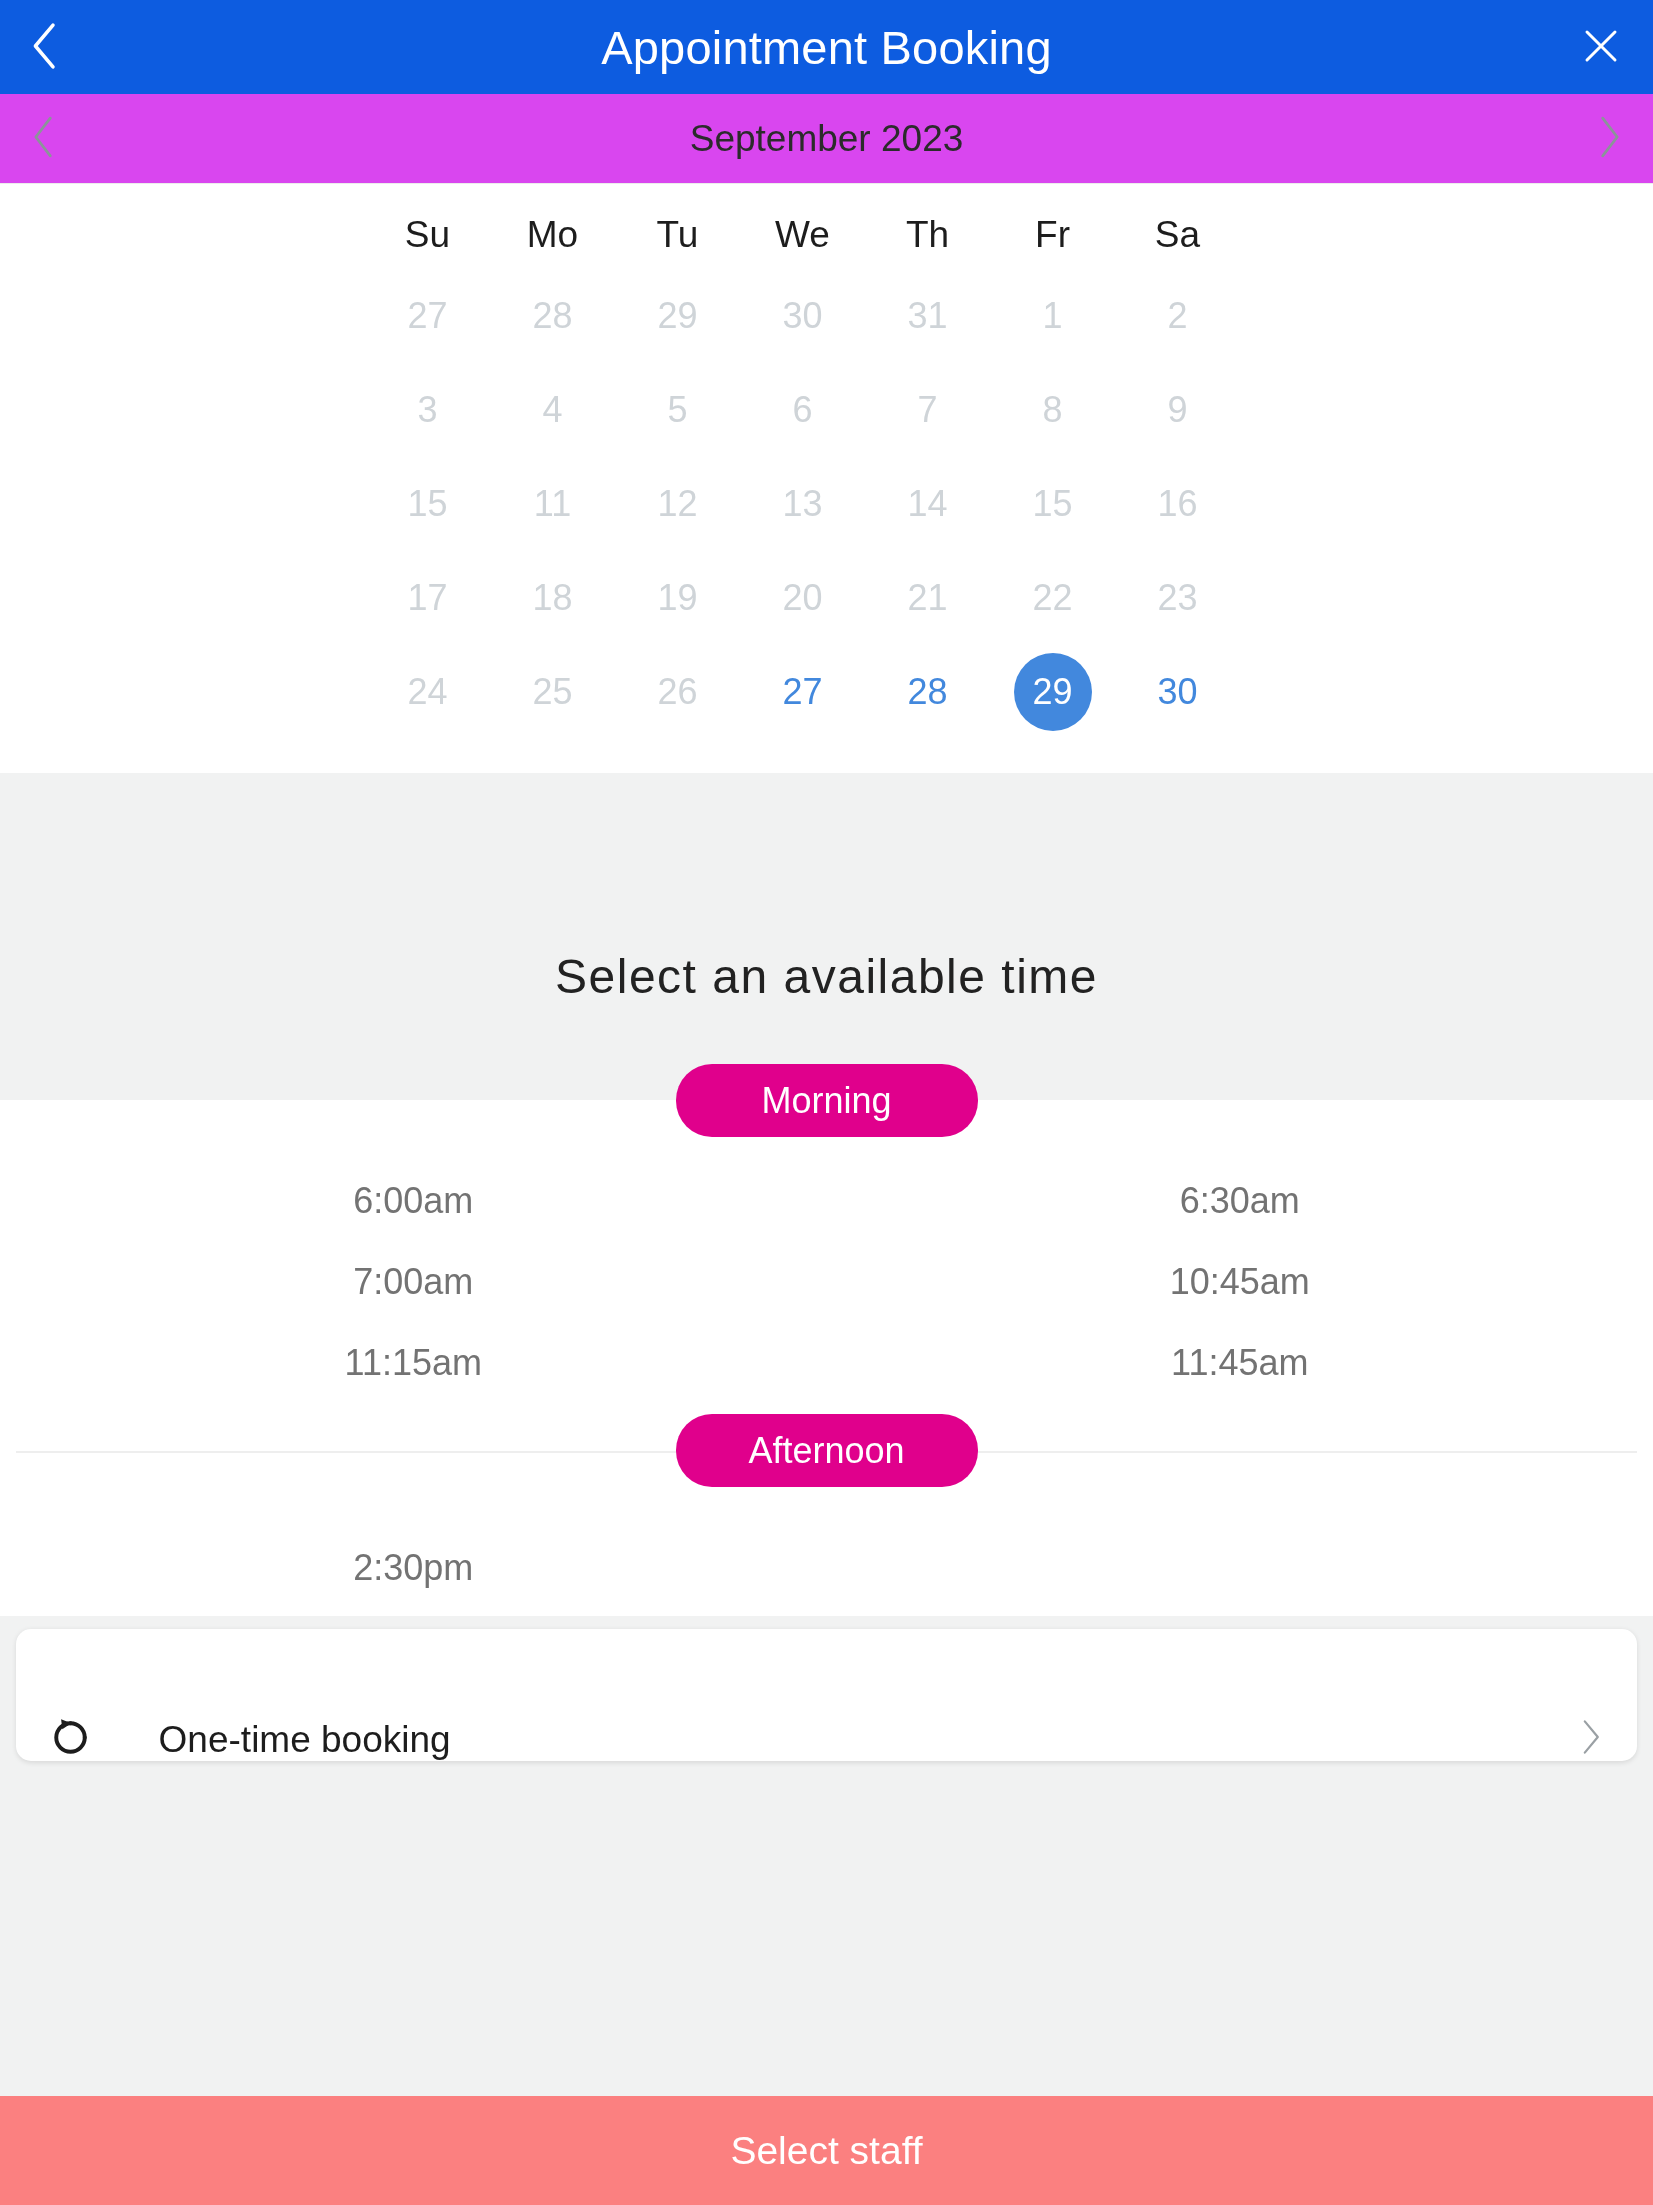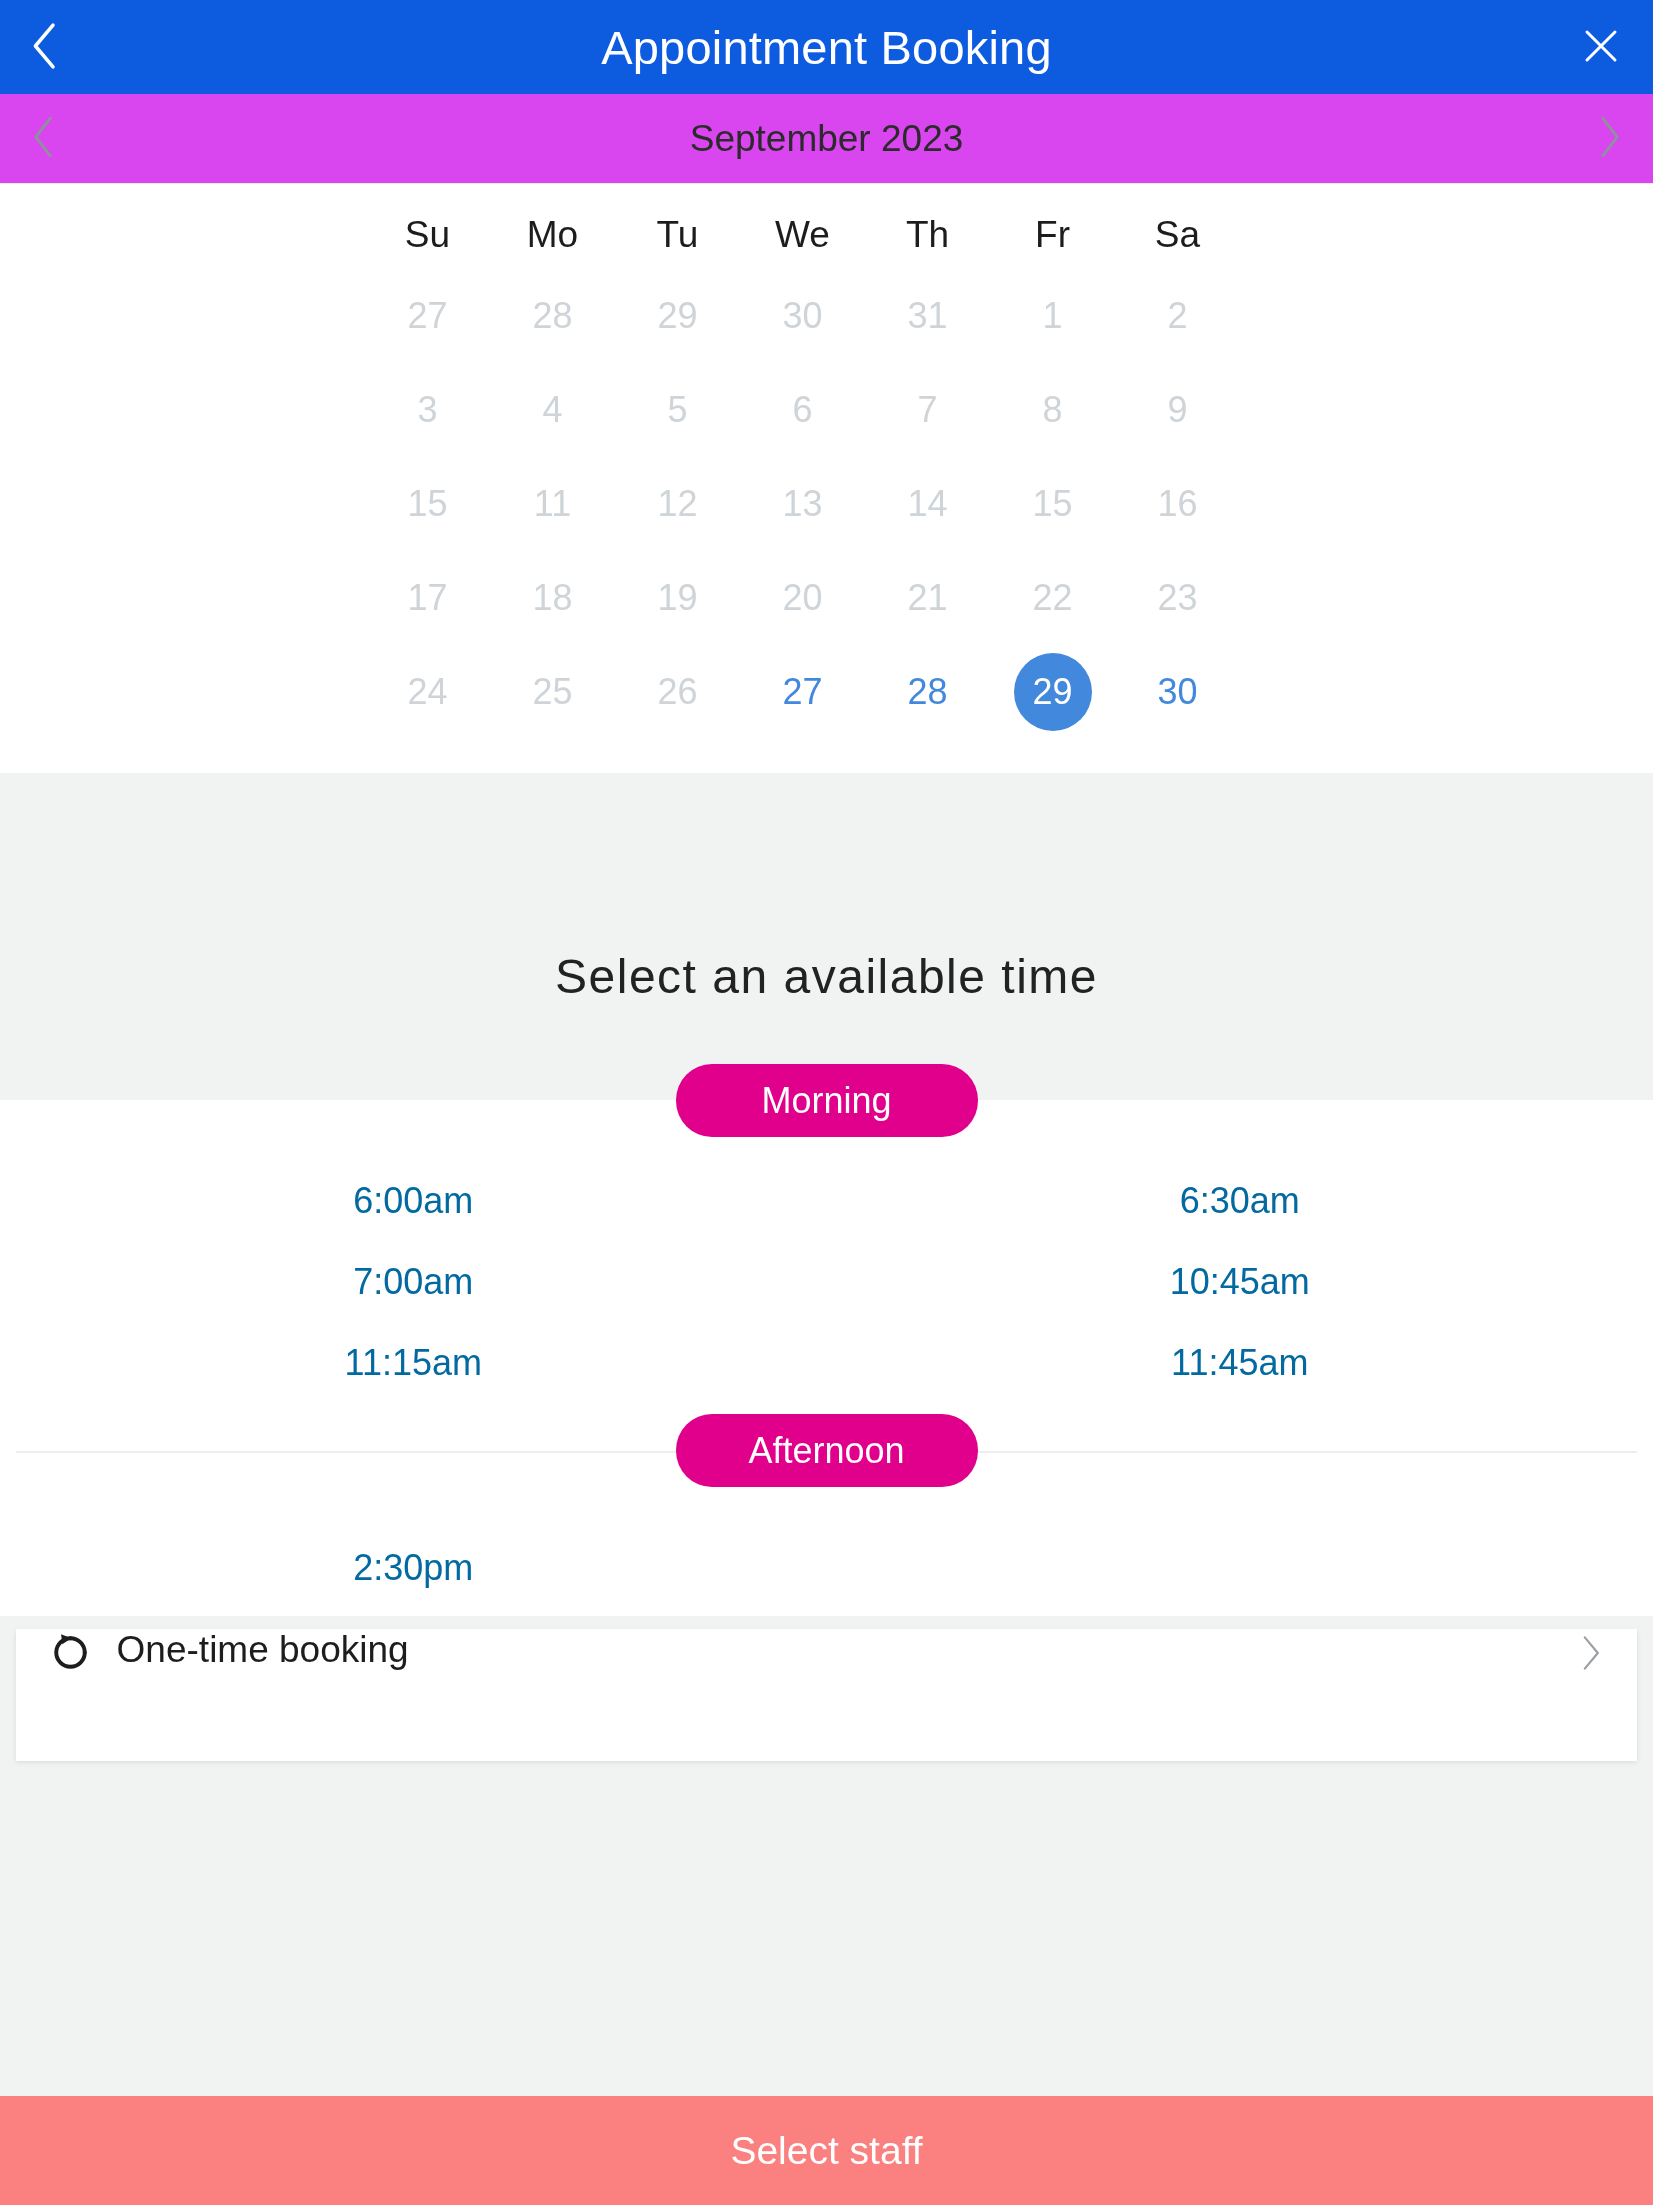--- a/index.html
+++ b/index.html
@@ -211,42 +211,43 @@
     align-items: center;
   }
   .slot-cell {
     width: 50%;
     display: flex;
     align-items: center;
     justify-content: center;
   }
   .slot {
     font-size: 36px;
-    color: #0369a1;
+    color: #737373;
     line-height: 1;
   }
   .slot-cell.empty .slot { visibility: hidden; }
 
   
   .card-wrap {
     background: #f1f2f2;
     padding: 13px 16px 0 16px;
     flex: 1 1 auto;
     display: flex;
     flex-direction: column;
   }
   .booking-card {
     background: #ffffff;
     height: 132px;
-    border-radius: 0;
+    border-radius: 15px;
     box-shadow: 0 1.6px 4.8px rgba(0,0,0,0.10);
     display: flex;
-    align-items: flex-start;
+    align-items: flex-end;
     padding: 0 22.6px 0 31px;
     flex: 0 0 auto;
+    gap: 42px;
   }
   .booking-icon {
     width: 47px;
     height: 47px;
     display: flex;
     align-items: center;
     justify-content: center;
     flex: 0 0 auto;
   }
   .booking-label {

